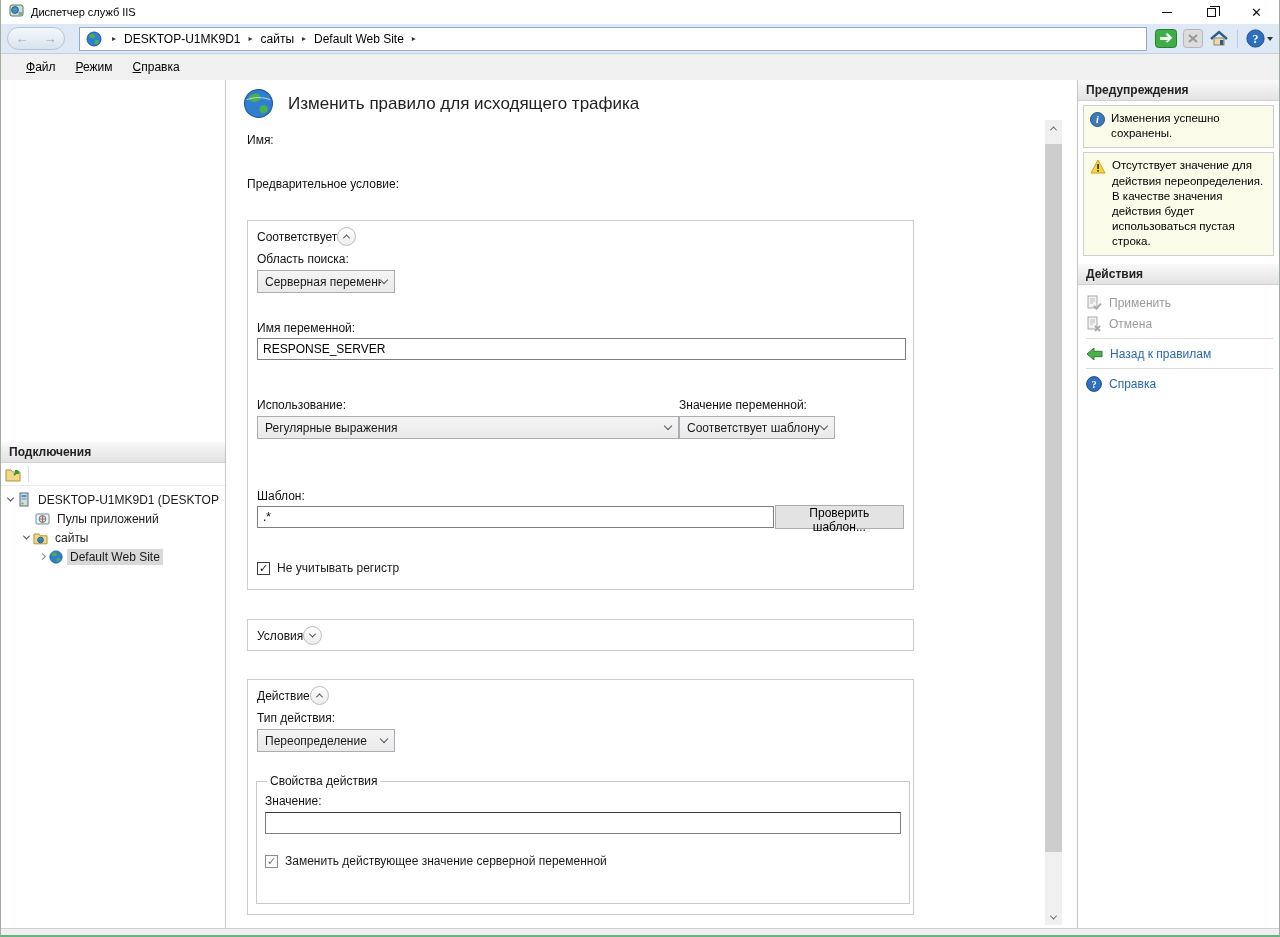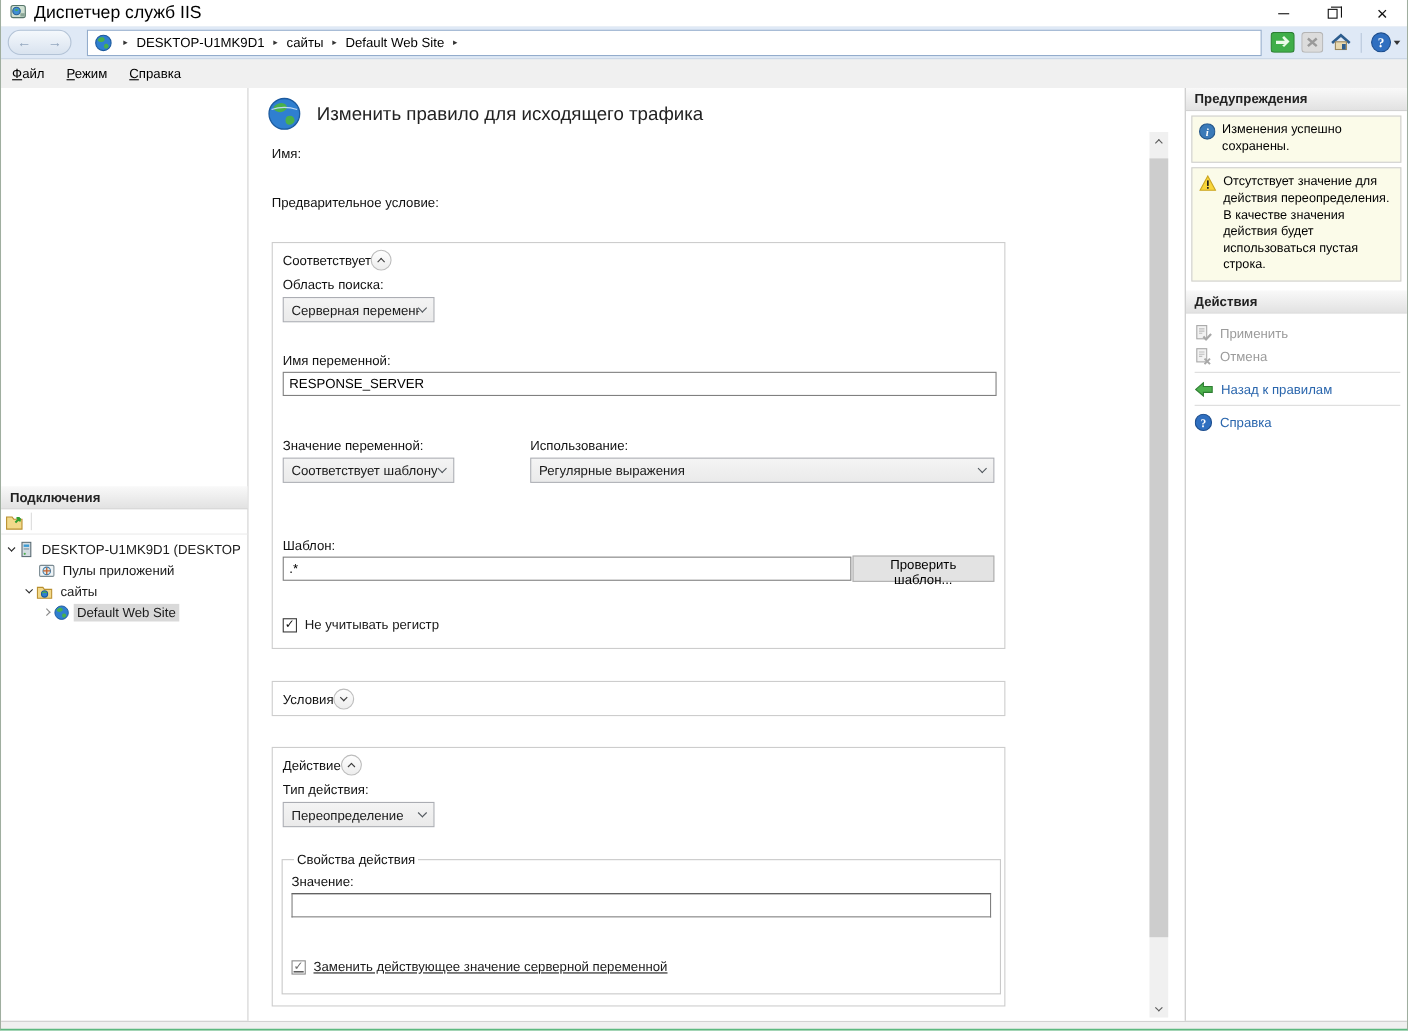--- a/index.html
+++ b/index.html
@@ -4,42 +4,42 @@
 <style>
   * { margin:0; padding:0; box-sizing:border-box; }
   html,body { width:1280px; height:937px; overflow:hidden; }
   body { font-family:"Liberation Sans", sans-serif; font-size:12px; color:#1a1a1a; background:#f0f0f0; }
   .window { width:1280px; height:937px; display:flex; flex-direction:column; border-left:1px solid #9fae9f;
             border-right:1px solid #9fae9f; border-bottom:2px solid #5cb87f; background:#f0f0f0; }
 
   
   .titlebar { height:24px; background:#ffffff; display:flex; align-items:center; flex:0 0 auto; }
   .titlebar .appicon { margin:0 6px 0 8px; }
-  .titlebar .title { font-size:16px; color:#000;text-align:center; }
+  .titlebar .title { font-size:11px; color:#000;text-align:center; }
   .wincontrols { margin-left:auto; display:flex; height:100%; }
   .wbtn { width:45px; height:100%; display:flex; align-items:center; justify-content:center; }
   .ic-min { width:10px; height:1px; background:#111; display:block; }
   .ic-restore { width:9px; height:9px; border:1px solid #111; position:relative; display:block; background:#fff; }
   .ic-restore:before { content:""; position:absolute; top:-3px; left:2px; width:9px; height:9px; border:1px solid #111; border-left:none; border-bottom:none; }
   .ic-close { font-size:13px; color:#111; line-height:1; }
 
   
   .addressbar { height:30px; background:#dfe9f6; border-bottom:1px solid #c3d1e2; display:flex; align-items:center; padding:0 6px; flex:0 0 auto; }
   .navpill { width:58px; height:23px; border-radius:12px; border:1px solid #b3c3d6; background:linear-gradient(#f4f8fc,#d9e3ef);
              display:flex; align-items:center; justify-content:space-around; margin-right:14px; }
   .navpill span { font-size:13px; color:#94a8bf; line-height:1; }
   .crumbbar { height:24px; flex:1 1 auto; background:#fff; border:1px solid #93accc; display:flex; align-items:center; padding:0 6px; }
   .crumb { margin:0 2px; color:#000000; white-space:nowrap; }
   .crumb-sep { font-size:8px; color:#333; margin:0 6px; }
   .addr-icons { display:flex; align-items:center; margin-left:8px; gap:6px; }
   .addr-divider { width:1px; height:18px; background:#b9c8da; margin:0 2px; }
   .caret-down { width:0; height:0; border-left:3px solid transparent; border-right:3px solid transparent; border-top:4px solid #333; margin-left:2px; }
 
   
-  .menubar { height:26px; background:#f0f0f0; display:flex; align-items:center; padding-left:0; gap:0; flex:0 0 auto; }
+  .menubar { height:26px; background:#f0f0f0; display:flex; align-items:center; padding-left:15px; gap:0; flex:0 0 auto; }
   .menuitem { padding:4px 10px; color:#000; }
 
   
   .panels { flex:1 1 auto; display:flex; min-height:0; }
   .panel-header { height:21px; background:linear-gradient(#f9f9f9,#e2e2e2); border-bottom:1px solid #d2d2d2;
                   font-weight:bold; color:#222; padding:3px 8px 0 8px; }
 
   
   .sidebar { width:225px; flex:0 0 auto; background:#fff; border-right:1px solid #c5c5c5; display:flex; flex-direction:column;justify-content:center; }
   .sb-toolbar { height:23px; border-bottom:1px solid #ececec; display:flex; align-items:center; padding-left:4px; gap:6px; }
@@ -286,34 +286,34 @@
               </span>
           </div>
           <label class="lbl" style="margin-top:6px;">Область поиска:</label>
           <div class="combo" style="width:138px; margin-top:4px;">
             <span style="overflow:hidden;white-space:nowrap;">Серверная переменн</span>
             <span class="cchv"></span>
           </div>
           <label class="lbl" style="margin-top:28px;">Имя переменной:</label>
           <input class="tinput" style="width: 649px; margin-top: 3px;" value="RESPONSE_SERVER">
           <div style="display:flex; margin-top:38px;">
+            <div style="flex:1;">
+              <label class="lbl">Использование:</label>
+              <div class="combo" style="width:422px; margin-top:4px;">
+                <span>Регулярные выражения</span>
+                <span class="cchv"></span>
+              </div>
+            </div>
             <div style="width:227px;">
               <label class="lbl">Значение переменной:</label>
               <div class="combo" style="width:156px; margin-top:4px;">
                 <span style="overflow:hidden;white-space:nowrap;">Соответствует шаблону</span>
                 <span class="cchv"></span>
               </div>
             </div>
-            <div style="flex:1;">
-              <label class="lbl">Использование:</label>
-              <div class="combo" style="width:422px; margin-top:4px;">
-                <span>Регулярные выражения</span>
-                <span class="cchv"></span>
-              </div>
-            </div>
           </div>
           <label class="lbl" style="margin-top:50px;">Шаблон:</label>
           <div style="display:flex; margin-top:3px; align-items:flex-start;">
             <input class="tinput" style="width: 520px;" value=".*">
             <button class="btn" style="width:130px; margin-left:1px; margin-top:-1px;">Проверить шаблон...</button>
           </div>
           <div class="checkrow" style="margin-top:32px; margin-bottom:14px;">
             <span class="checkbox checked"></span>
             <span>Не учитывать регистр</span>
           </div>
@@ -337,21 +337,21 @@
           </div>
           <label class="lbl" style="margin-top:6px;">Тип действия:</label>
           <div class="combo" style="width:138px; margin-top:4px;">
             <span>Переопределение</span>
             <span class="cchv"></span>
           </div>
           <fieldset class="group" style="margin-top:22px; height:130px;">
             <legend>Свойства действия</legend>
             <label class="lbl" style="margin-top:2px;">Значение:</label>
             <input class="tinput" style="width: 636px; margin-top: 4px; border-top-color: rgb(60, 60, 60);" value="">
-            <div class="checkrow" style="margin-top:38px;text-decoration:underline;">
+            <div class="checkrow" style="margin-top:20px;">
               <span class="checkbox checked graycheck"></span>
               <span>Заменить действующее значение серверной переменной</span>
             </div>
           </fieldset>
         </div>
 
       </div>
 
       <div class="vscroll">
         <div class="varrow">

